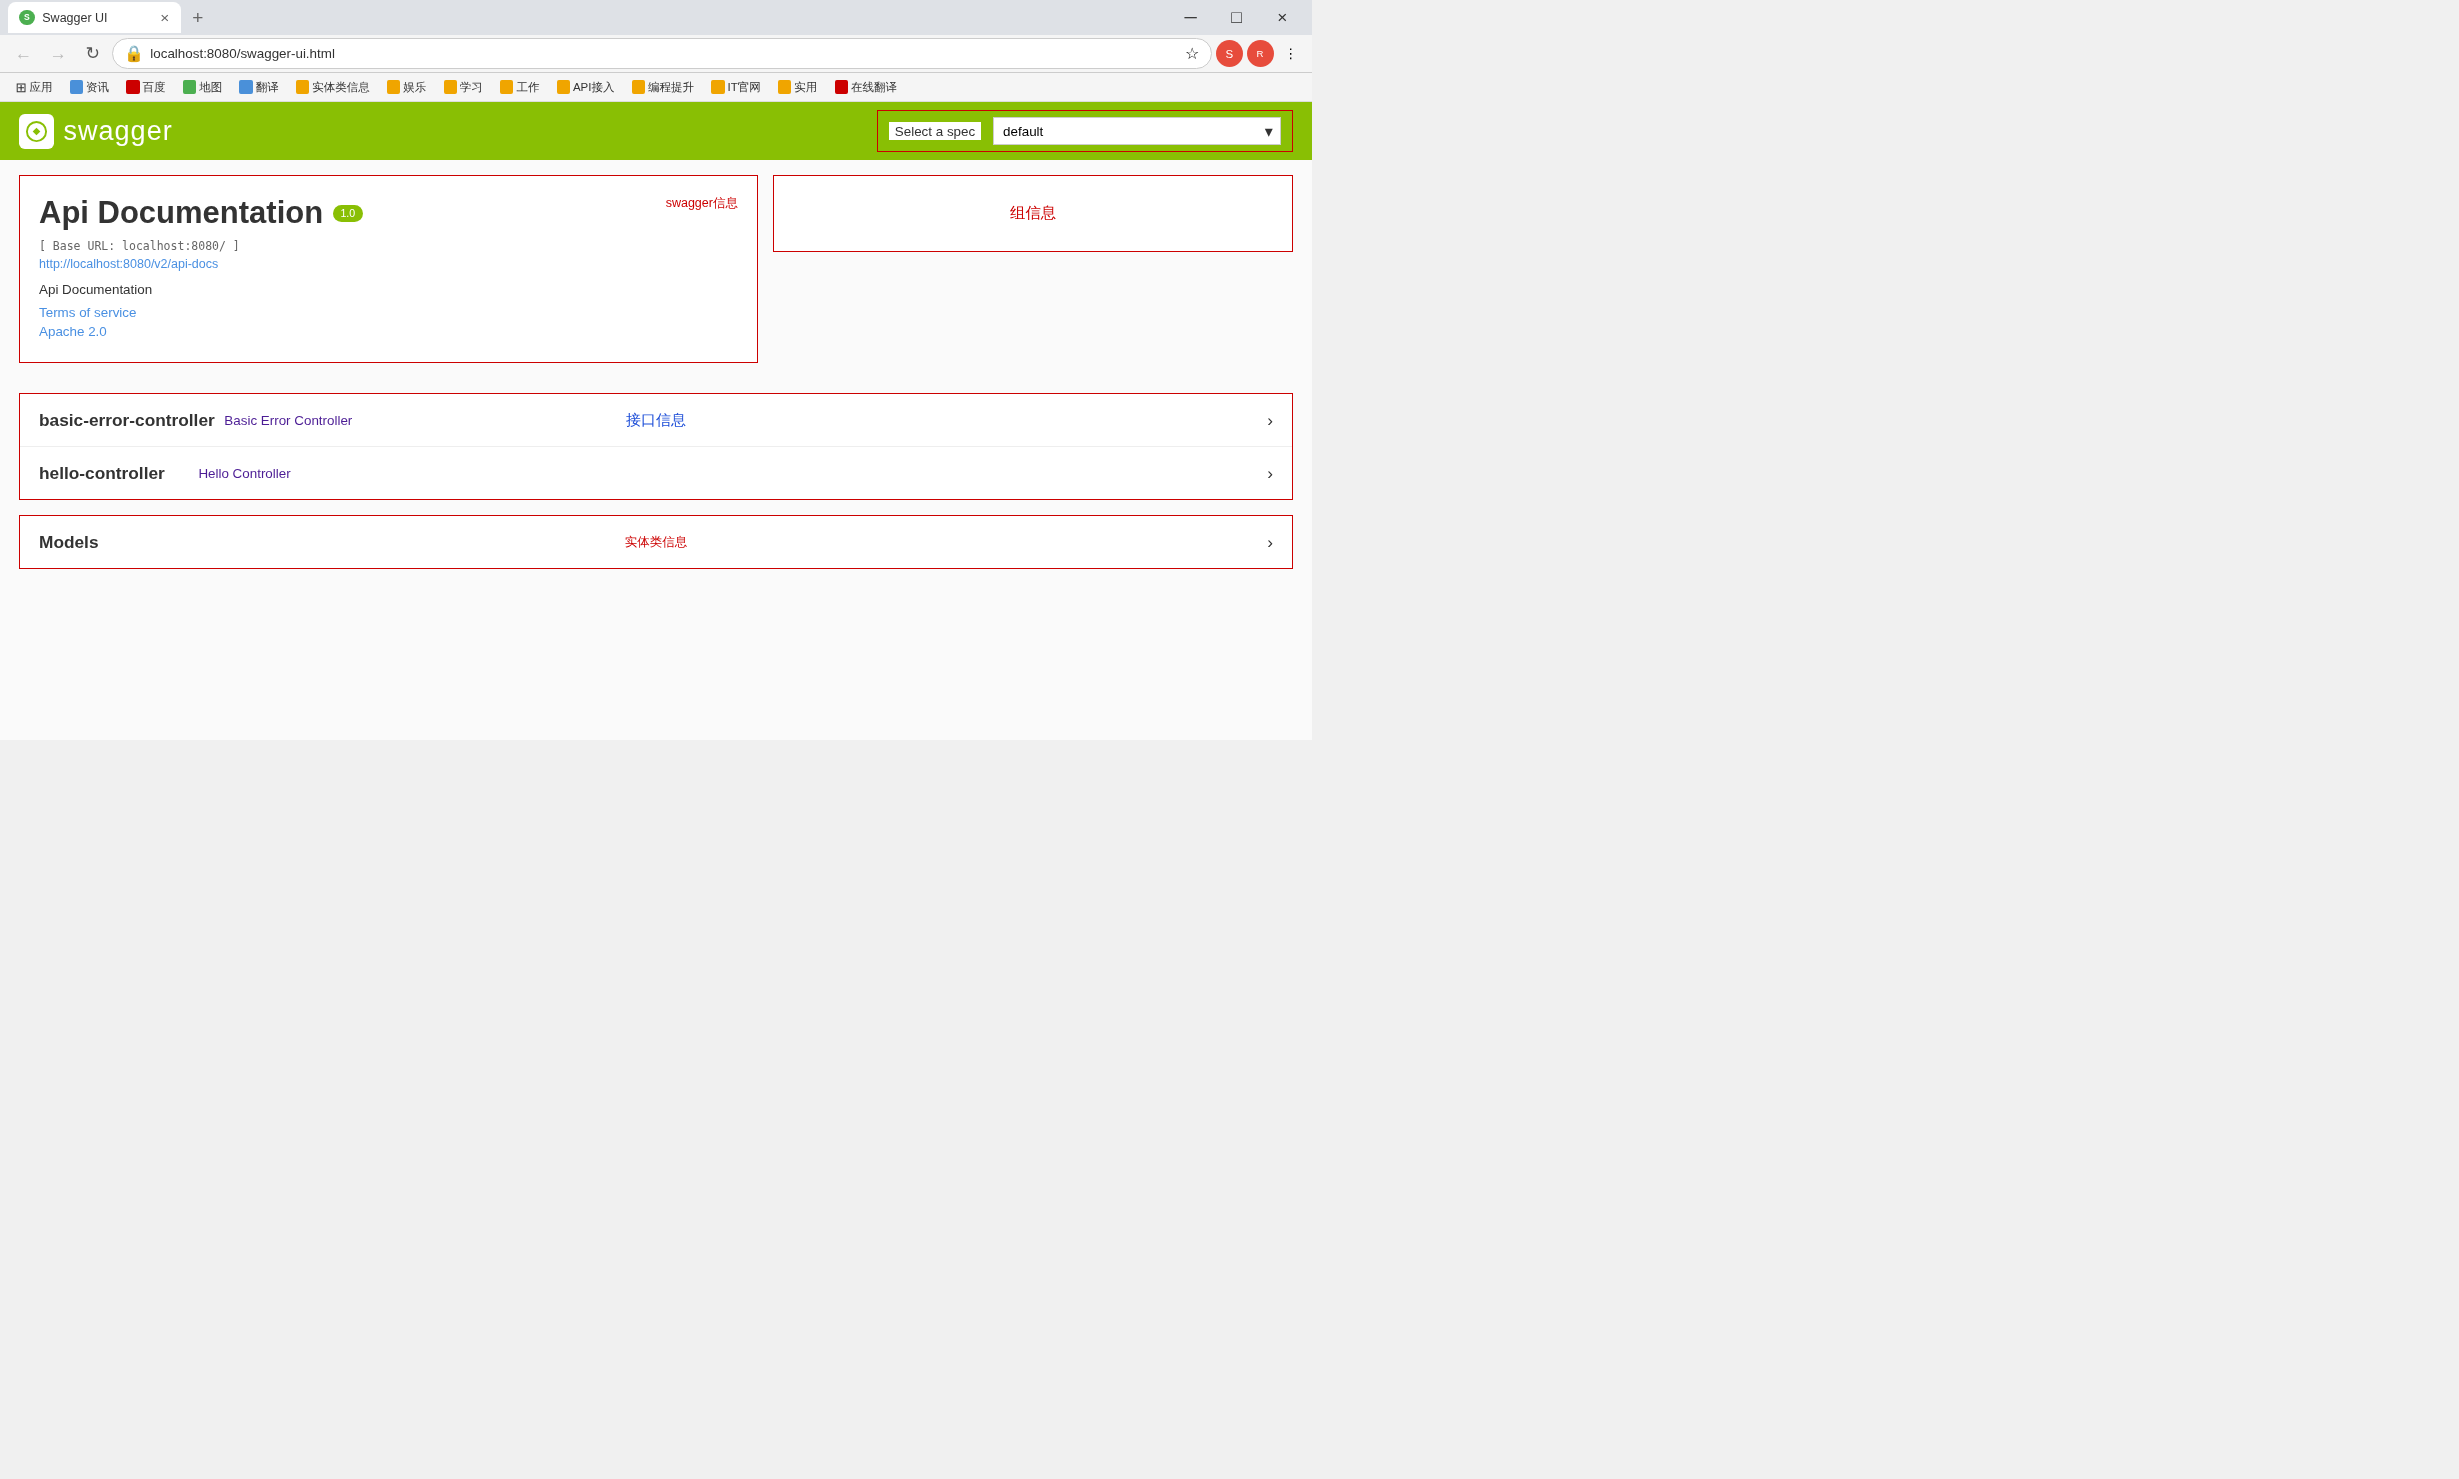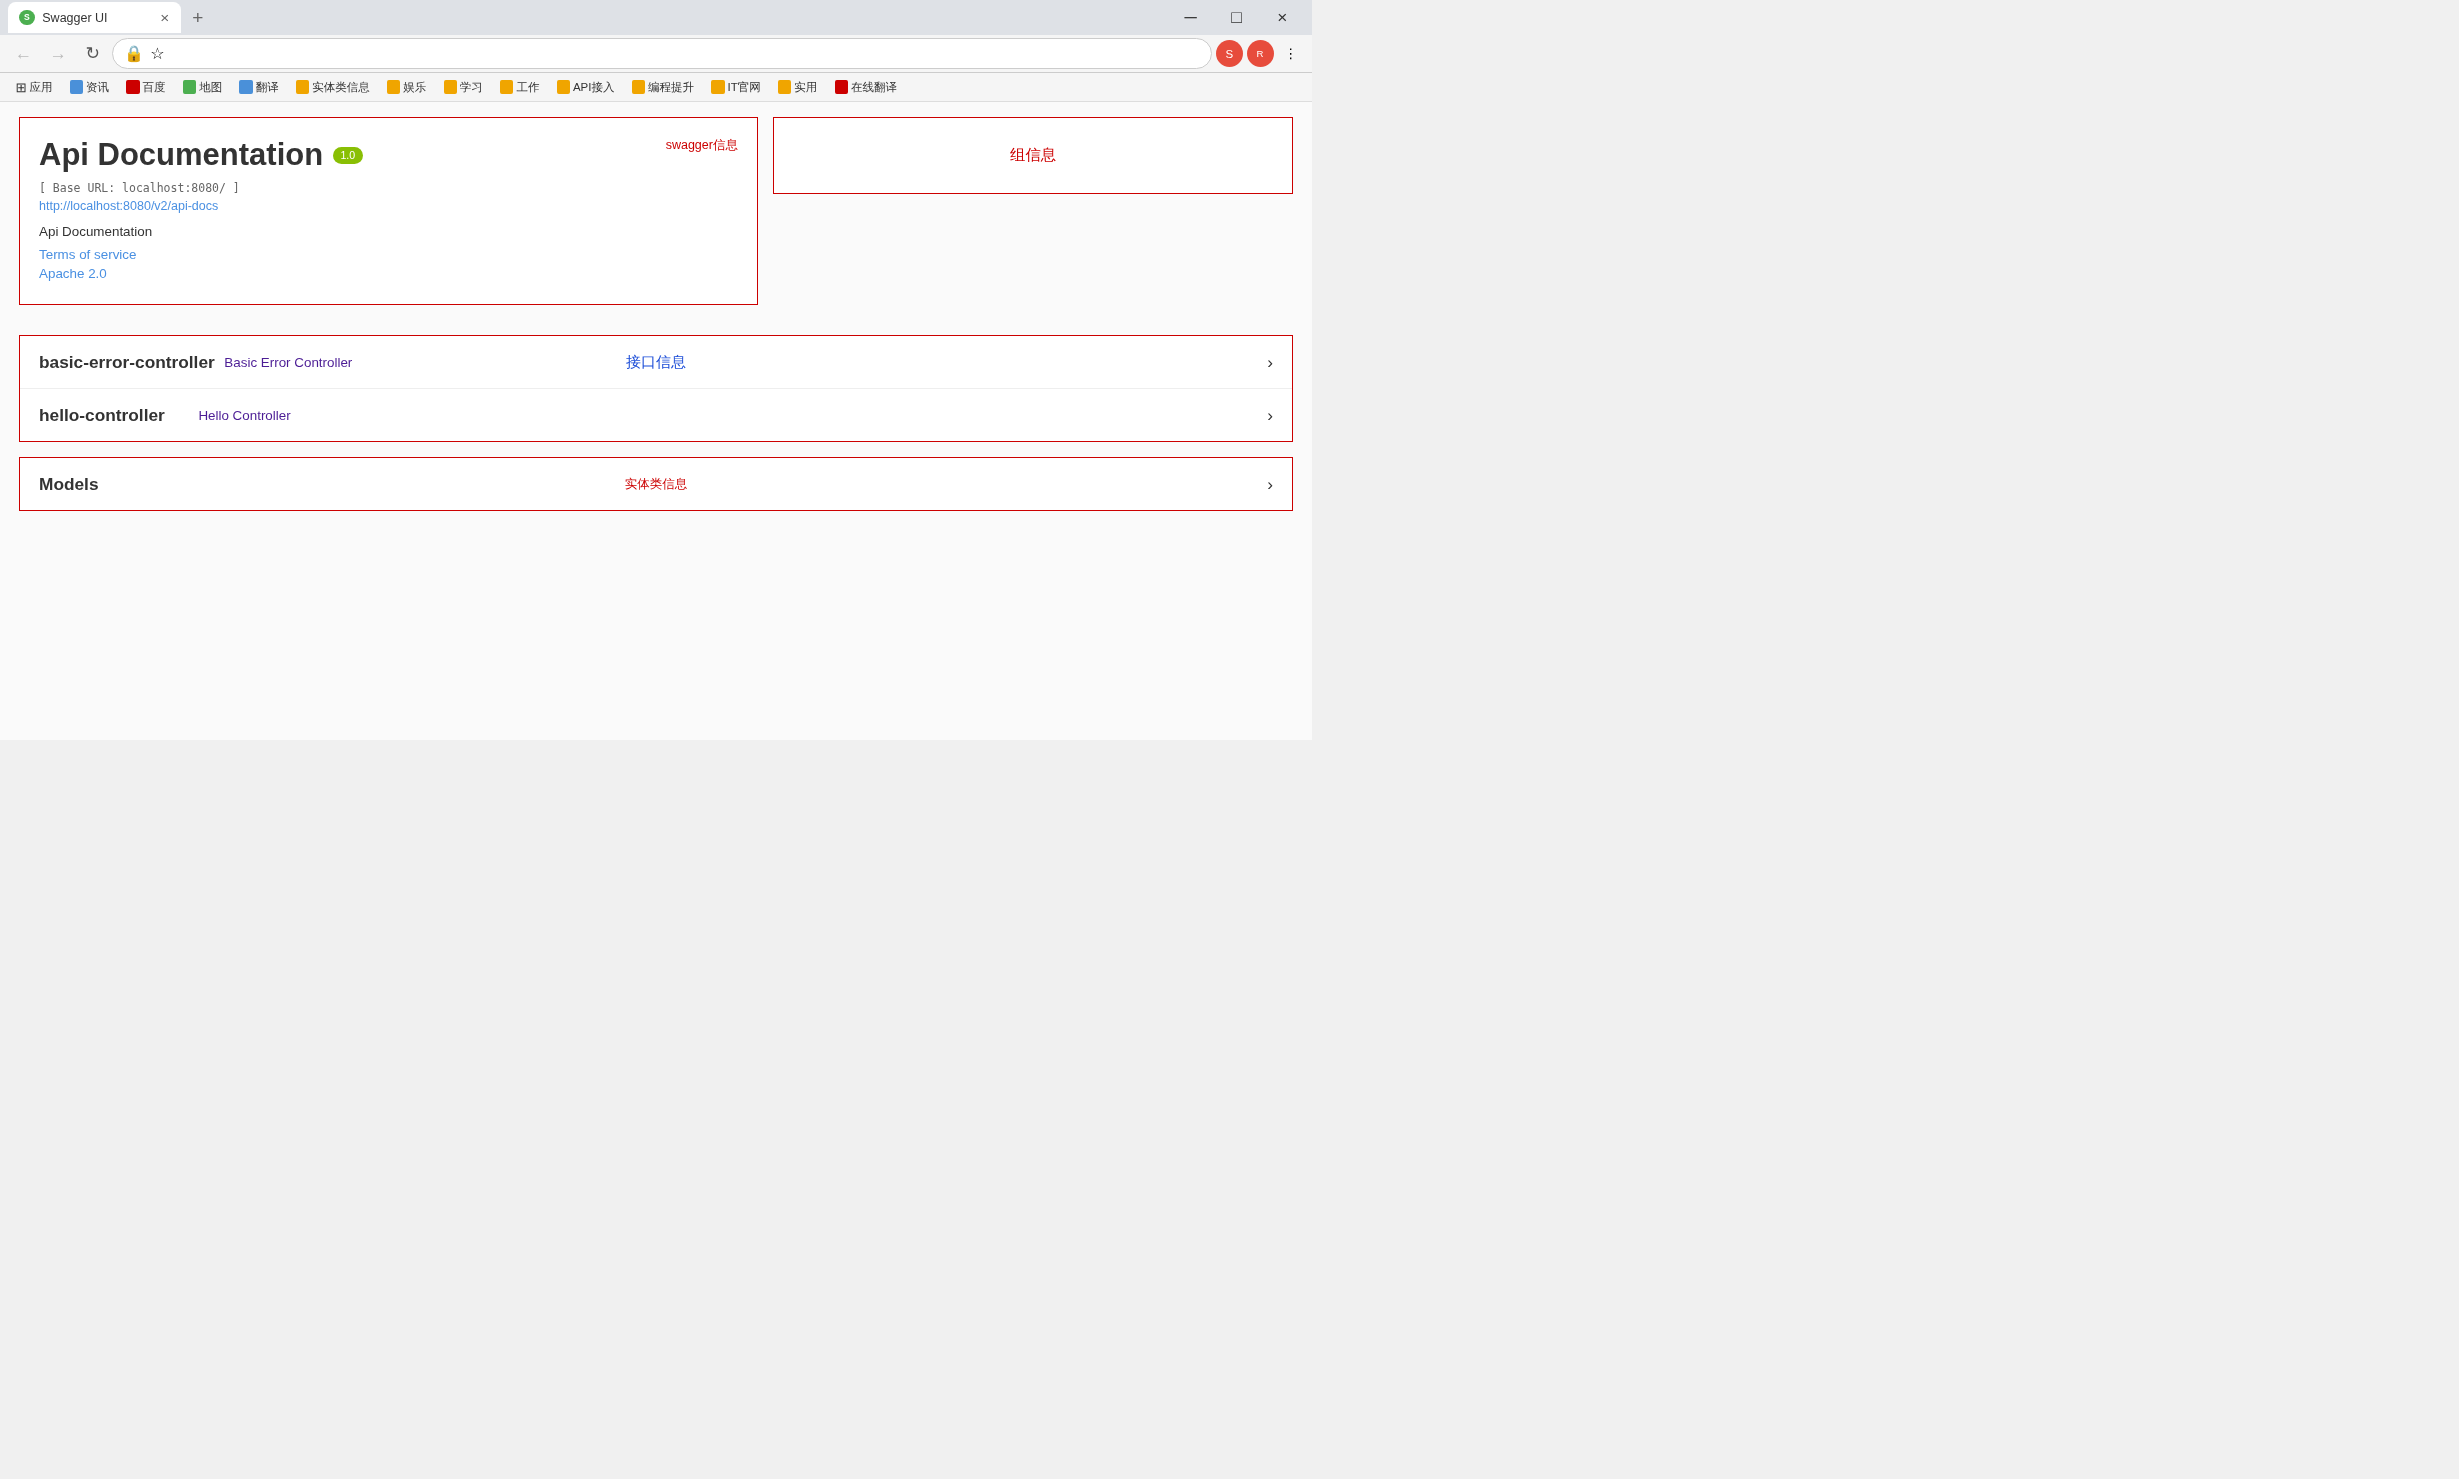--- a/index.html
+++ b/index.html
@@ -98,20 +98,21 @@
       <button class="win-btn">×</button>
     </div>
   </div>
 
   <div class="toolbar">
     <button class="nav-btn disabled">←</button>
     <button class="nav-btn disabled">→</button>
     <button class="nav-btn">↻</button>
     <div class="address-bar">
       <span>🔒</span>
+      <span class="address-text">localhost:8080/swagger-ui.html</span>
       <span>☆</span>
     </div>
     <div class="toolbar-icons">
       <div class="toolbar-icon" style="background:#e74c3c; color:white; font-size:11.5px;">S</div>
       <div class="toolbar-icon" style="background:#e74c3c; color:white; font-size:9.6px;">R</div>
       <div class="toolbar-icon">⋮</div>
     </div>
   </div>
 
   <div class="bookmarks-bar">
@@ -169,20 +170,40 @@
     </div>
     <div class="bookmark-item">
       <span style="width:13.4px;height:13.4px;background:#cc0000;border-radius:1.9px;display:inline-block;"></span>
       <span>在线翻译</span>
     </div>
   </div>
 </div>
 
 <div class="page">
 
+  <div class="swagger-header">
+    <div class="swagger-logo">
+      <div class="swagger-icon">
+        <svg width="23" height="23" viewBox="0 0 24 24" fill="#89bf04">
+          <circle cx="12" cy="12" r="10" fill="none" stroke="#89bf04" stroke-width="2"></circle>
+          <path d="M8 12 L12 8 L16 12 L12 16 Z" fill="#89bf04"></path>
+        </svg>
+      </div>
+      <span class="swagger-title">swagger</span>
+    </div>
+    <div class="spec-selector">
+      <span class="spec-label">Select a spec</span>
+      <div class="select-wrapper">
+        <select class="spec-select">
+          <option>default</option>
+        </select>
+        <span class="select-arrow">▾</span>
+      </div>
+    </div>
+  </div>
 
   <div class="main-content">
 
     <div class="left-panel">
 
       <div class="info-box">
         <div style="display:flex; align-items:flex-start; justify-content:space-between;">
           <div>
             <div class="api-title">
               <span>Api Documentation</span>

